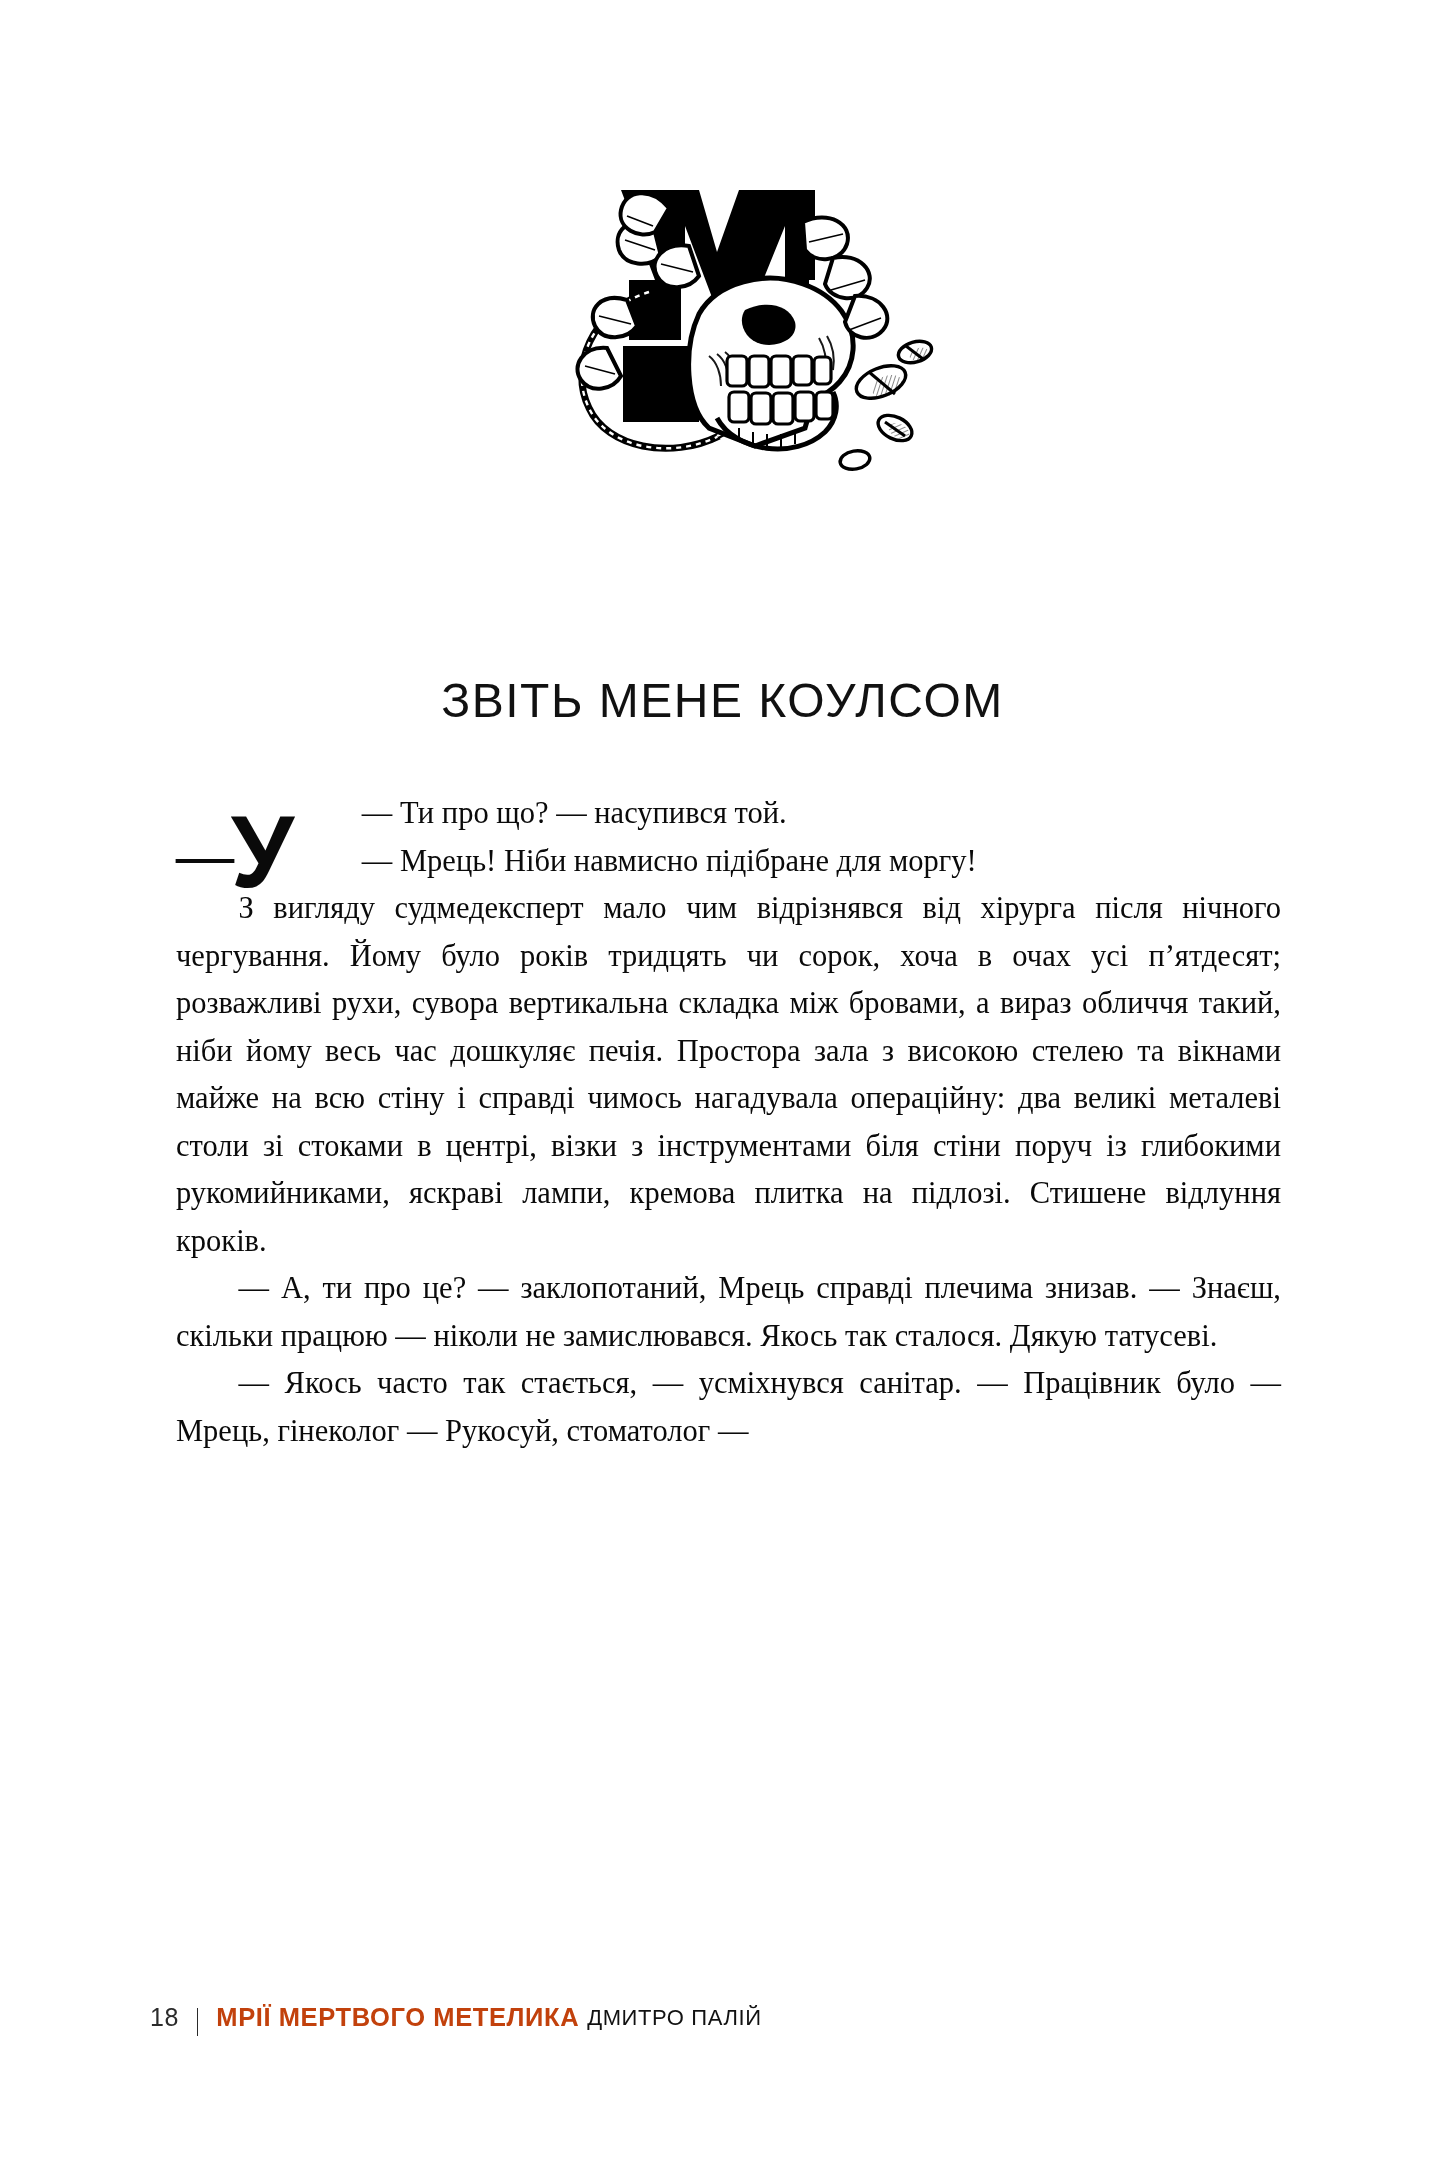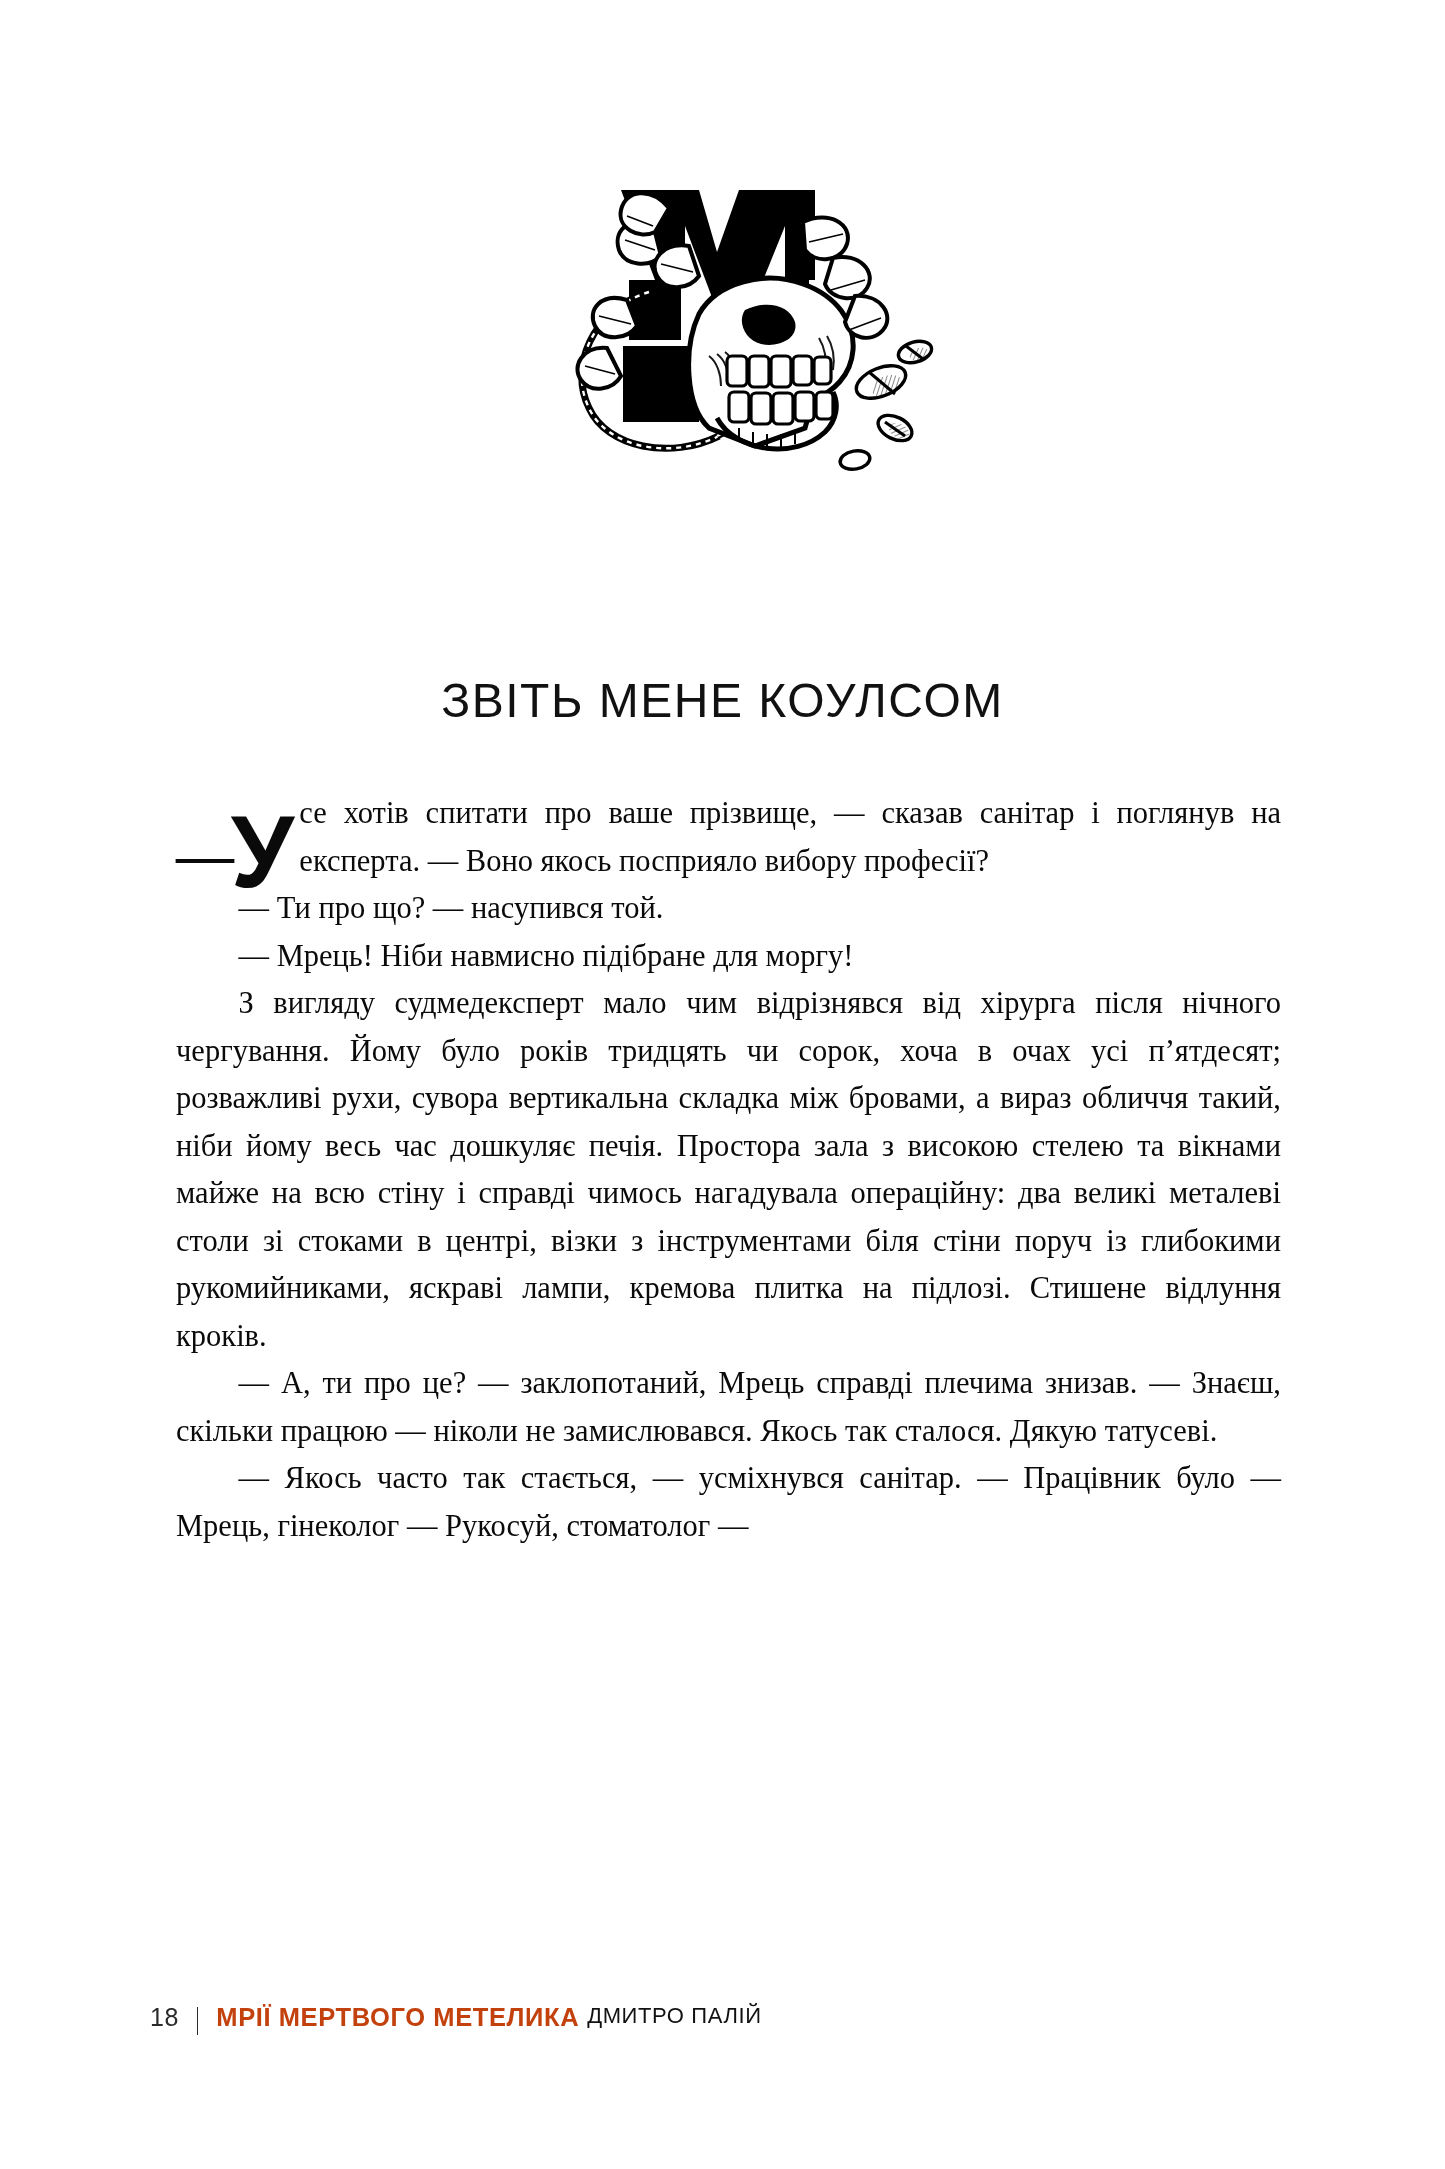--- a/index.html
+++ b/index.html
@@ -107,21 +107,21 @@
     top: 8px;
     left: -2px;
   }
 
   
   .footer {
     position: absolute;
     left: 150px;
     top: 2003px;
     display: flex;
-    align-items: flex-start;
+    align-items: center;
     gap: 0;
     font-family: "Liberation Sans", sans-serif;
   }
   .footer .page-num {
     font-size: 25px;
     font-weight: 300;
     color: #2b2b2b;
     letter-spacing: 0.5px;
   }
   .footer .sep {
@@ -268,21 +268,21 @@
   </div>
 
   <h1 class="chapter-title">ЗВІТЬ МЕНЕ КОУЛСОМ</h1>
 
   <div class="body-col">
 
     <p class="first-para">
       <span class="dropcap">
         <span class="dash">—</span>
           <span class="bigletter">У</span>
-      </span><span>се хотів спитати про ваше прізвище, — сказав санітар і поглянув на експерта. — Воно якось посприяло вибору професії?</span>
+      </span>
     </p>
 
     <p><span>— Ти про що? — насупився той.</span></p>
     <p><span>— Мрець! Ніби навмисно підібране для моргу!</span></p>
     <p><span>З вигляду судмедексперт мало чим відрізнявся від хірурга після нічного чергування. Йому було років тридцять чи сорок, хоча в очах усі п’ятдесят; розважливі рухи, сувора вертикальна складка між бровами, а вираз обличчя такий, ніби йому весь час дошкуляє печія. Простора зала з високою стелею та вікнами майже на всю стіну і справді чимось нагадувала операційну: два великі металеві столи зі стоками в центрі, візки з інструментами біля стіни поруч із глибокими рукомийниками, яскраві лампи, кремова плитка на підлозі. Стишене відлуння кроків.</span></p>
     <p><span>— А, ти про це? — заклопотаний, Мрець справді плечима знизав. — Знаєш, скільки працюю — ніколи не замислювався. Якось так сталося. Дякую татусеві.</span></p>
     <p><span>— Якось часто так стається, — усміхнувся санітар. — Працівник було — Мрець, гінеколог — Рукосуй, стоматолог —</span></p>
 
   </div>
 

